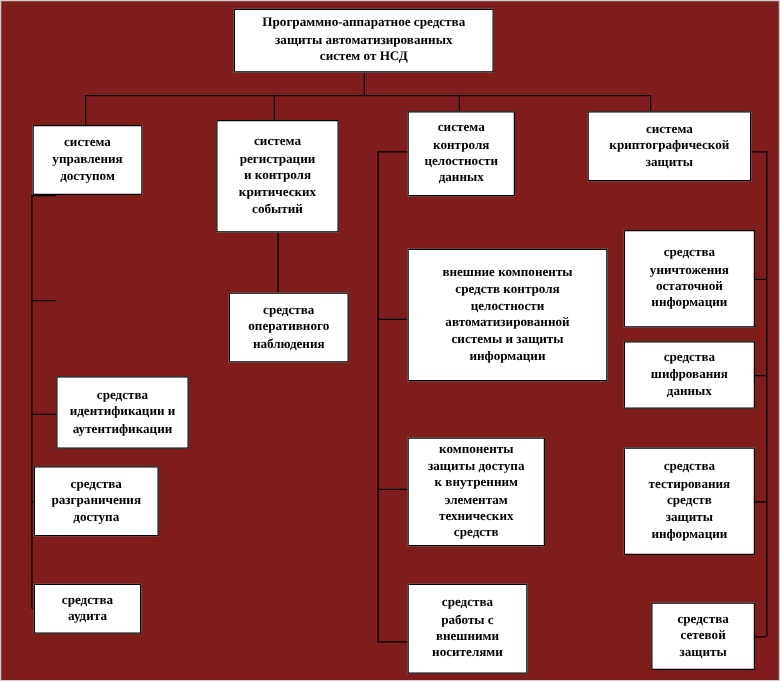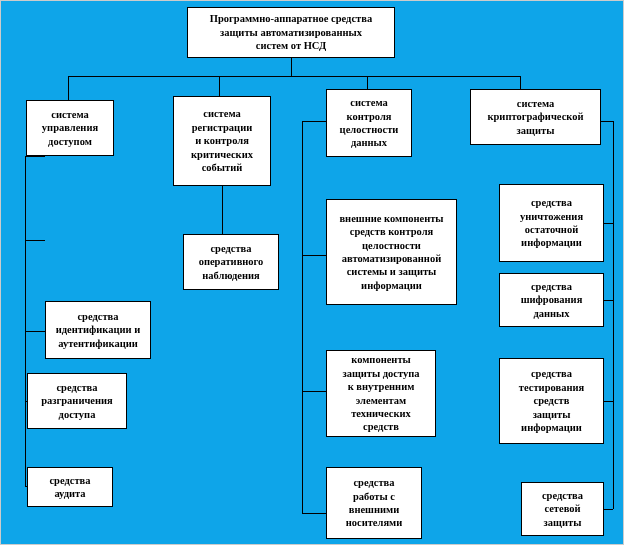--- a/index.html
+++ b/index.html
@@ -4,21 +4,21 @@
 <style>
   html, body {
     margin: 0;
     padding: 0;
     background: #ffffff;
   }
   #canvas {
     position: relative;
     width: 624px;
     height: 545px;
-    background: #0ea5e9;
+    background: #7f1d1d;
     font-family: "Liberation Serif", serif;
     overflow: hidden;
     border: 1px solid #cccccc;
     box-sizing: border-box;
   }
   .node {
     position: absolute;
     box-sizing: border-box;
     border: 1px solid #000000;
     background: #ffffff;
@@ -112,21 +112,21 @@
 разграничения
 доступа</div>
 
   <div class="node bold" style="left:26px; top:466px; width:86px; height:40px;">средства
 аудита</div>
 
   <div class="node bold" style="left:182px; top:233px; width:96px; height:56px;">средства
 оперативного
 наблюдения</div>
 
-  <div class="node bold" style="left:325px; top:198px; width:131px; height:106px;">внешние компоненты
+  <div class="node bold" style="left:325px; top:198px; width:160px; height:106px;">внешние компоненты
 средств контроля
 целостности
 автоматизированной
 системы и защиты
 информации</div>
 
   <div class="node bold" style="left:325px; top:349px; width:110px; height:87px;">компоненты
 защиты доступа
 к внутренним
 элементам

